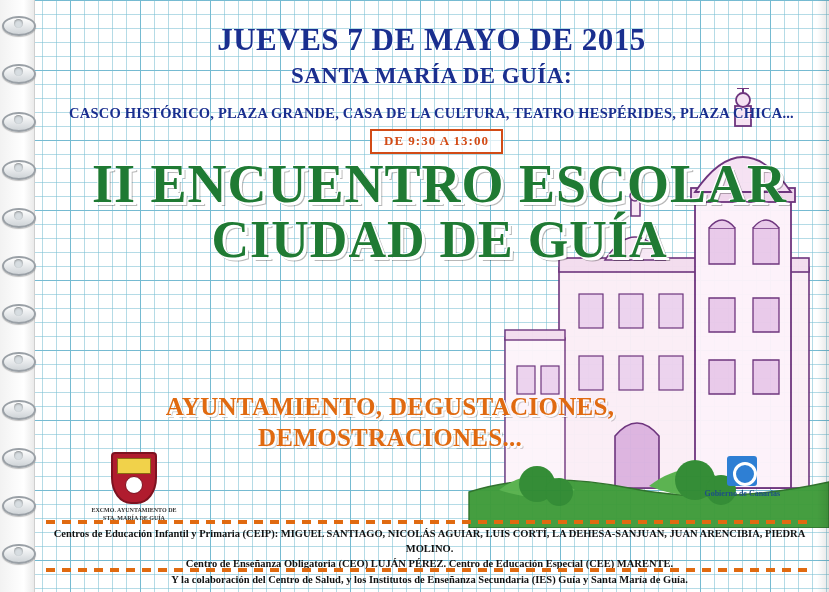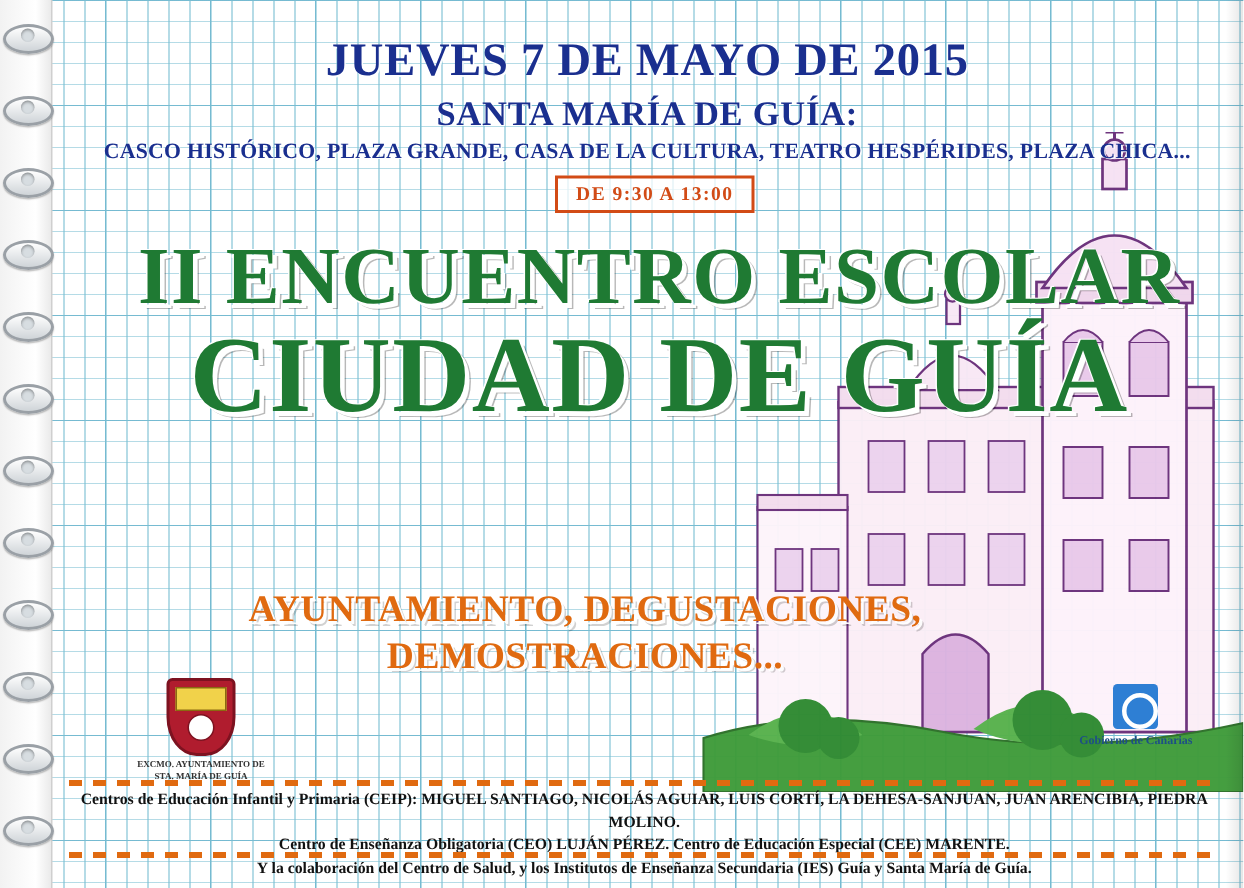--- a/index.html
+++ b/index.html
@@ -55,21 +55,21 @@
     font-family:"Liberation Serif", serif;
     font-weight:bold;font-size:31px;letter-spacing:.5px;color:#1a2f8f;
     text-shadow:1px 1px 0 rgba(255,255,255,.9);
   }
   .town{
     margin-top:5px;
     font-weight:bold;font-size:23px;color:#1a2f8f;letter-spacing:.5px;
     text-shadow:1px 1px 0 rgba(255,255,255,.9);
   }
   .places{
-    margin-top:4px;
+    margin-top:16px;
     font-weight:bold;font-size:14.5px;color:#1a2f8f;letter-spacing:.2px;
     text-shadow:1px 1px 0 rgba(255,255,255,.9);
   }
   .hours-wrap{margin-top:7px;padding-left:10px;}
   .hours{
     display:inline-block;
     border:2px solid #d24b16;
     color:#d24b16;font-weight:bold;font-size:13px;letter-spacing:1px;
     padding:2px 12px 3px 12px;background:rgba(255,255,255,.75);
   }
@@ -82,21 +82,21 @@
     font-weight:bold;
     color:#1f7a33;
     letter-spacing:1px;
     line-height:.98;
     text-shadow:
       3px 3px 0 #ffffff,
       -1px -1px 0 #ffffff,
       4px 4px 0 rgba(0,0,0,.28);
   }
   .t1{font-size:54px;}
-  .t2{font-size:72px;margin-top:4px;}
+  .t2{font-size:52px;margin-top:4px;}
 
   .program{
     position:absolute;left:120px;width:540px;top:392px;text-align:center;z-index:22;
     color:#e06a10;font-weight:bold;font-size:25px;line-height:1.22;
     letter-spacing:.3px;
     text-shadow:2px 2px 0 rgba(255,255,255,.95), 3px 3px 0 rgba(0,0,0,.18);
   }
 
   
   .logo-left{
@@ -114,21 +114,21 @@
     background:#f1d24a;border:1px solid #8a6a10;
   }
   .shield:after{
     content:"";position:absolute;left:12px;top:22px;width:16px;height:16px;
     background:#ffffff;border-radius:50%;border:1px solid #7d1220;
   }
   .logo-left .cap{
     margin-top:3px;font-size:6px;font-weight:bold;color:#333;line-height:1.25;
   }
   .logo-right{
-    position:absolute;right:34px;top:456px;z-index:25;
+    position:absolute;right:49px;top:456px;z-index:25;
   }
   .gc-mark{
     width:30px;height:30px;margin:0 auto;background:#2e7fd4;border-radius:3px;
     position:relative;
   }
   .gc-mark:after{
     content:"";position:absolute;left:6px;top:6px;width:18px;height:18px;
     border:3px solid #ffffff;border-radius:50%;
   }
   .logo-right .cap{

